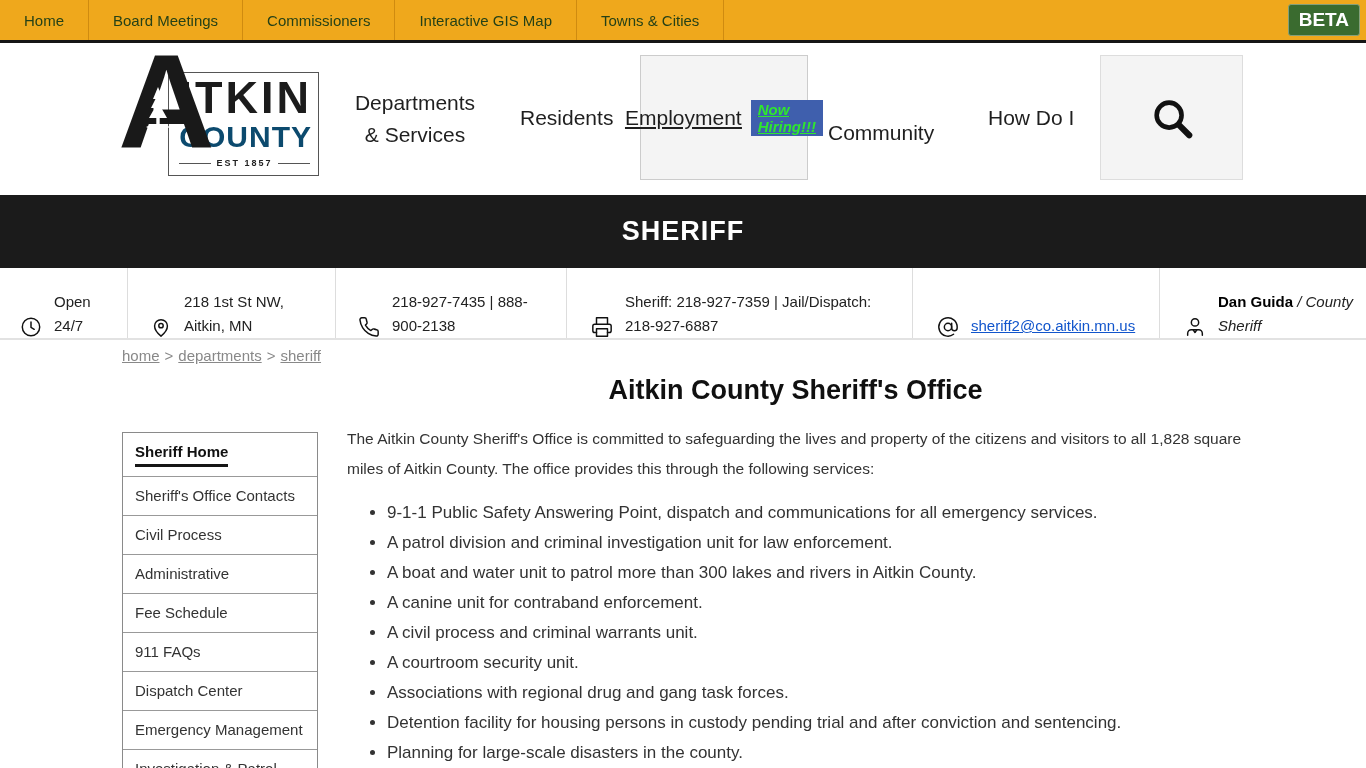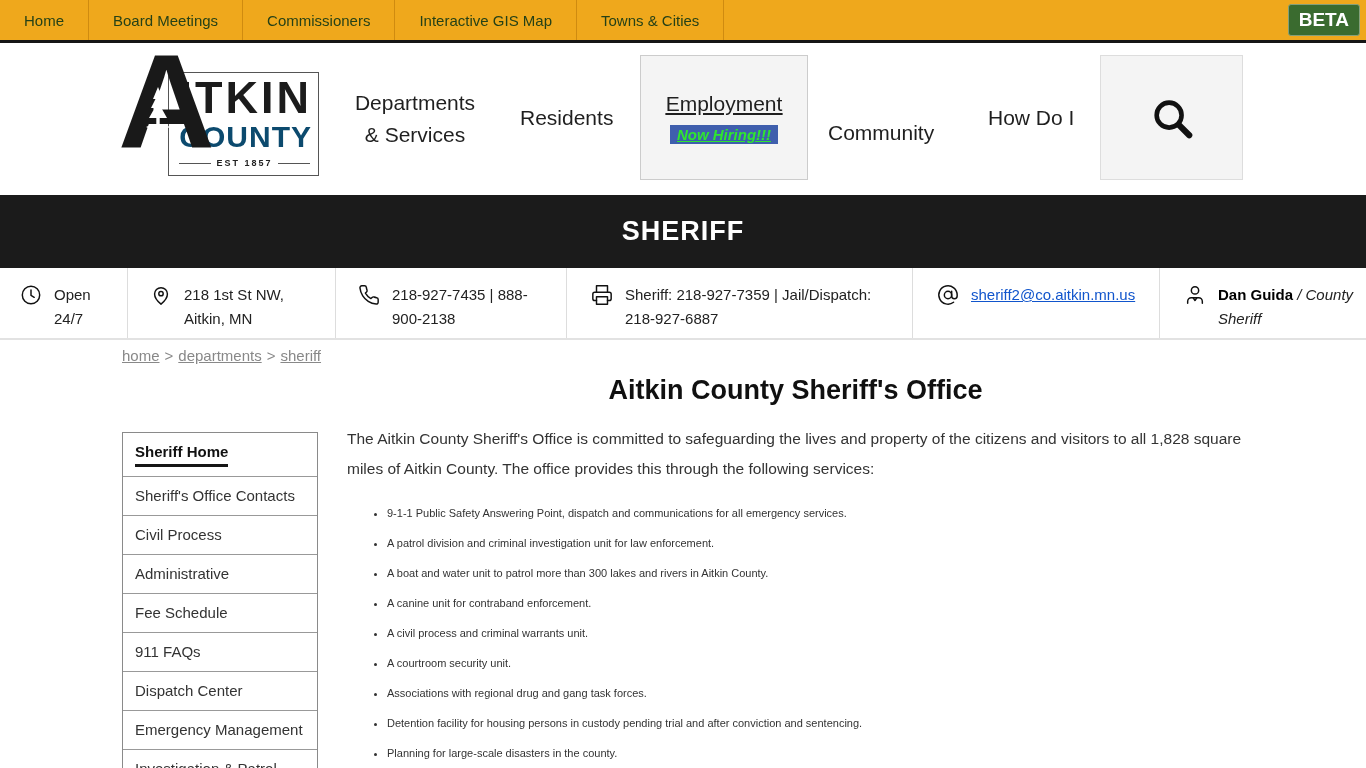--- a/index.html
+++ b/index.html
@@ -32,39 +32,39 @@
             font-weight: 700; color: #191919; }
   .logo-tree { position: absolute; left: 24px; top: 34px; }
 
   .nav-link { position: absolute; font-size: 21px; color: #1f1f1f; text-decoration: none; cursor: pointer; text-align: center; }
   .nav-dept { left: 345px; top: 44px; width: 140px; text-align: center; line-height: 1.5; }
   .nav-res  { left: 520px; top: 63px; }
   .nav-com  { left: 828px; top: 78px; }
   .nav-how  { left: 988px; top: 63px; }
 
   .employment-box { position: absolute; left: 640px; top: 12px; width: 168px; height: 125px;
-                    background: #f4f4f4; border: 1px solid #ccc; display: flex; flex-direction: column;
+                    background: #f4f4f4; border: 1px solid #ccc; display: flex; flex-direction: row;
                     align-items: center; justify-content: center; gap: 9px; cursor: pointer; text-decoration: underline; }
   .employment-link { font-size: 21px; color: #1f1f1f; text-decoration: underline; }
   .hiring-badge { background: #3F5FAD; color: #2FE62F; font-size: 15px; font-weight: 700;
                   font-style: italic; text-decoration: underline; padding: 1px 7px; }
 
   .search-btn { position: absolute; left: 1100px; top: 12px; width: 143px; height: 125px;
                 background: #f4f4f4; border: 1px solid #ddd; display: flex; align-items: center;
                 justify-content: center; cursor: pointer; }
 
   
   .banner { position: absolute; left: 0; top: 195px; width: 1366px; height: 73px; background: #1B1B1B;
             display: flex; align-items: center; justify-content: center; }
   .banner-title { color: #fff; font-size: 27px; font-weight: 700; letter-spacing: 1px; }
 
   
   .infobar { position: absolute; left: 0; top: 268px; width: 1366px; height: 72px; display: flex;
              border-bottom: 2px solid #e2e2e2; background: #fff; }
-  .info-cell { display: flex; align-items: flex-start; padding-top: 15px; border-right: 1px solid #ddd;
+  .info-cell { display: flex; align-items: flex-end; padding-top: 15px; border-right: 1px solid #ddd;
                font-size: 15px; color: #222; }
   .info-cell:last-child { border-right: none; }
   .info-icon { flex: 0 0 auto; margin-right: 12px; margin-top: 1px; }
   .info-text { line-height: 24px; }
   .c1 { width: 128px; padding-left: 20px; } .c1 .info-text { width: 52px; }
   .c2 { width: 208px; padding-left: 22px; } .c2 .info-text { width: 128px; }
   .c3 { width: 231px; padding-left: 22px; } .c3 .info-text { width: 150px; }
   .c4 { width: 346px; padding-left: 24px; } .c4 .info-text { width: 268px; }
   .c5 { width: 247px; padding-left: 24px; }
   .c6 { width: 206px; padding-left: 24px; } .c6 .info-text { width: 140px; }
@@ -77,21 +77,21 @@
   .breadcrumb a { color: #888; text-decoration: underline; cursor: pointer; }
   .crumb-sep { margin: 0 5px; color: #888; }
 
   
   .page-title { position: absolute; left: 347px; top: 375px; width: 897px; text-align: center;
                 font-size: 27px; font-weight: 700; color: #101010; }
   .intro { position: absolute; left: 347px; top: 424px; width: 897px; font-size: 15.5px;
            line-height: 30px; color: #333; }
   .services { position: absolute; left: 347px; top: 503px; width: 897px; }
   .services ul { padding-left: 40px; }
-  .services li { font-size: 11px; line-height: 20px; color: #333; margin-bottom: 10px; }
+  .services li { font-size: 17px; line-height: 20px; color: #333; margin-bottom: 10px; }
 
   
   .sidebar { position: absolute; left: 122px; top: 432px; width: 196px; border: 1px solid #8a8a8a;
              background: #fff; }
   .side-item { padding: 9px 12px; font-size: 15px; color: #333; border-bottom: 1px solid #999;
                line-height: 20px; cursor: pointer; }
   .side-item:last-child { border-bottom: none; }
   .side-item.active { font-weight: 700; color: #111; }
   .side-item.active .side-label { display: inline-block; border-bottom: 3px solid #161616; padding-bottom: 2px; }
 

